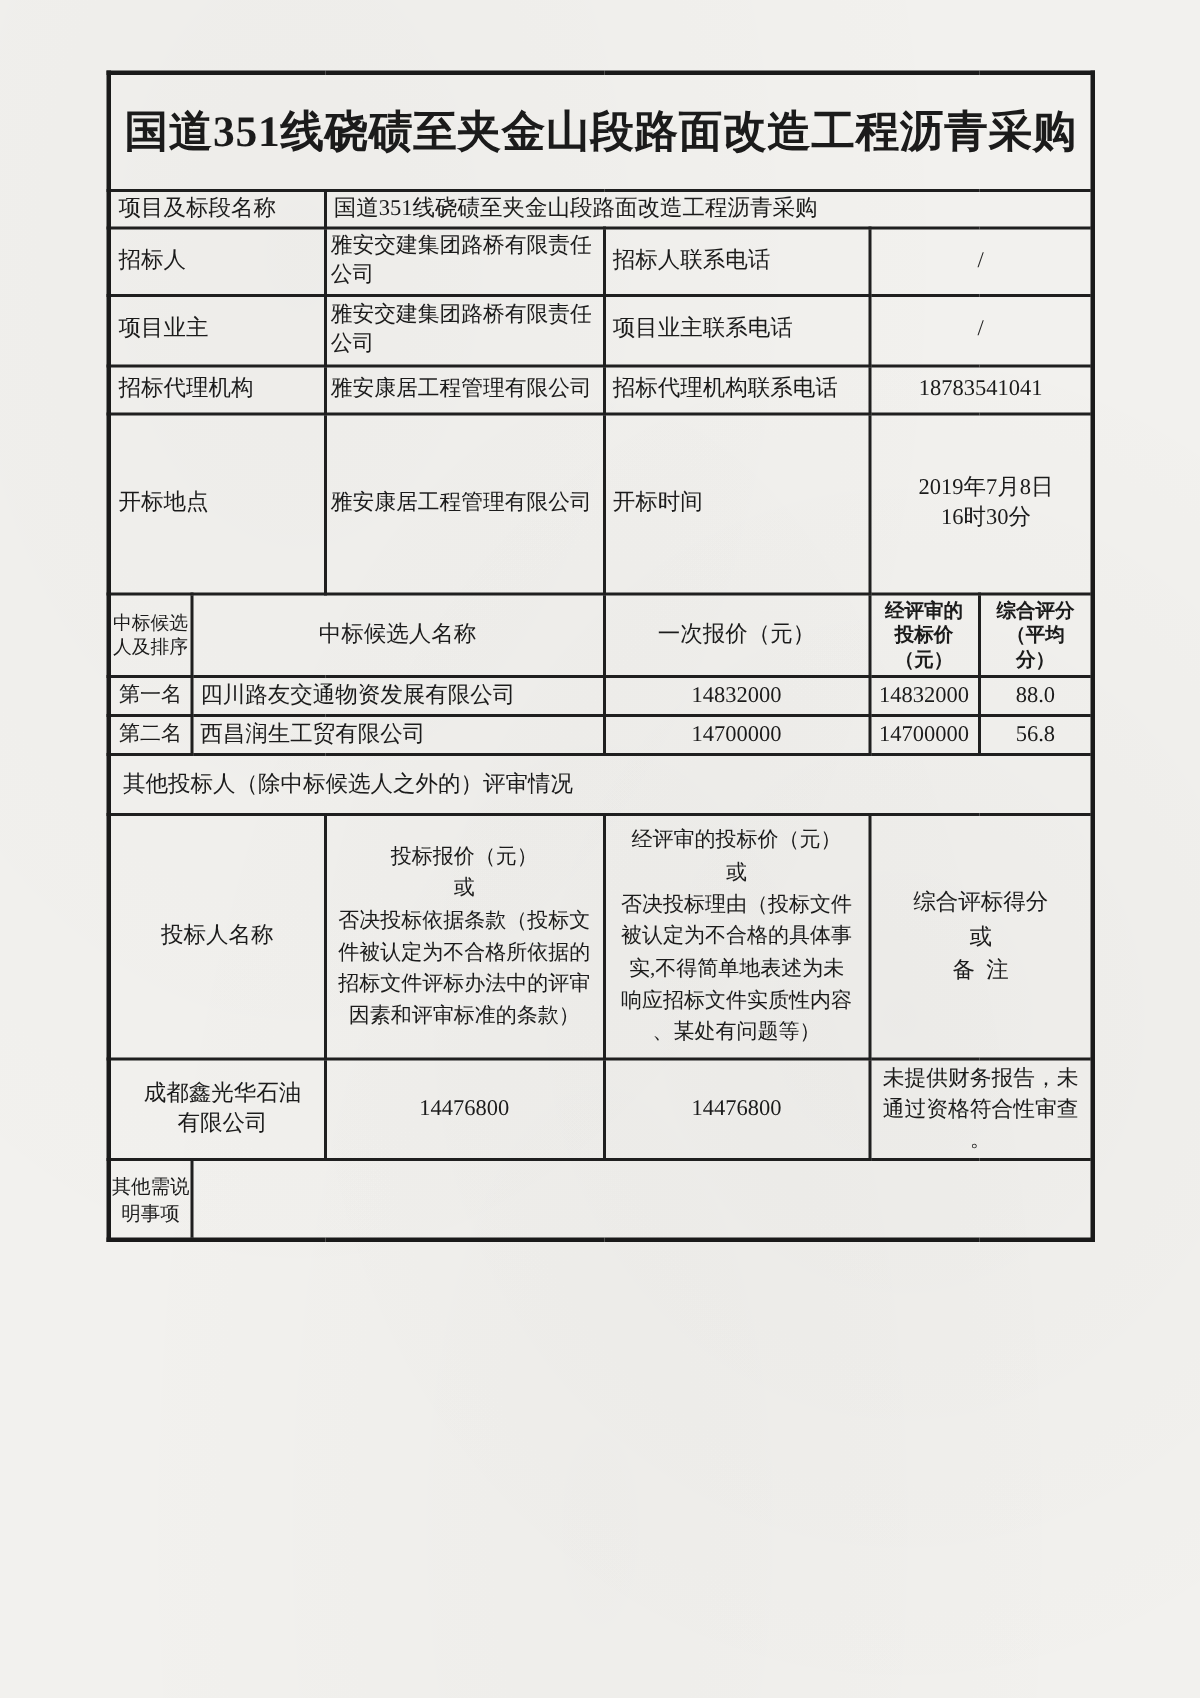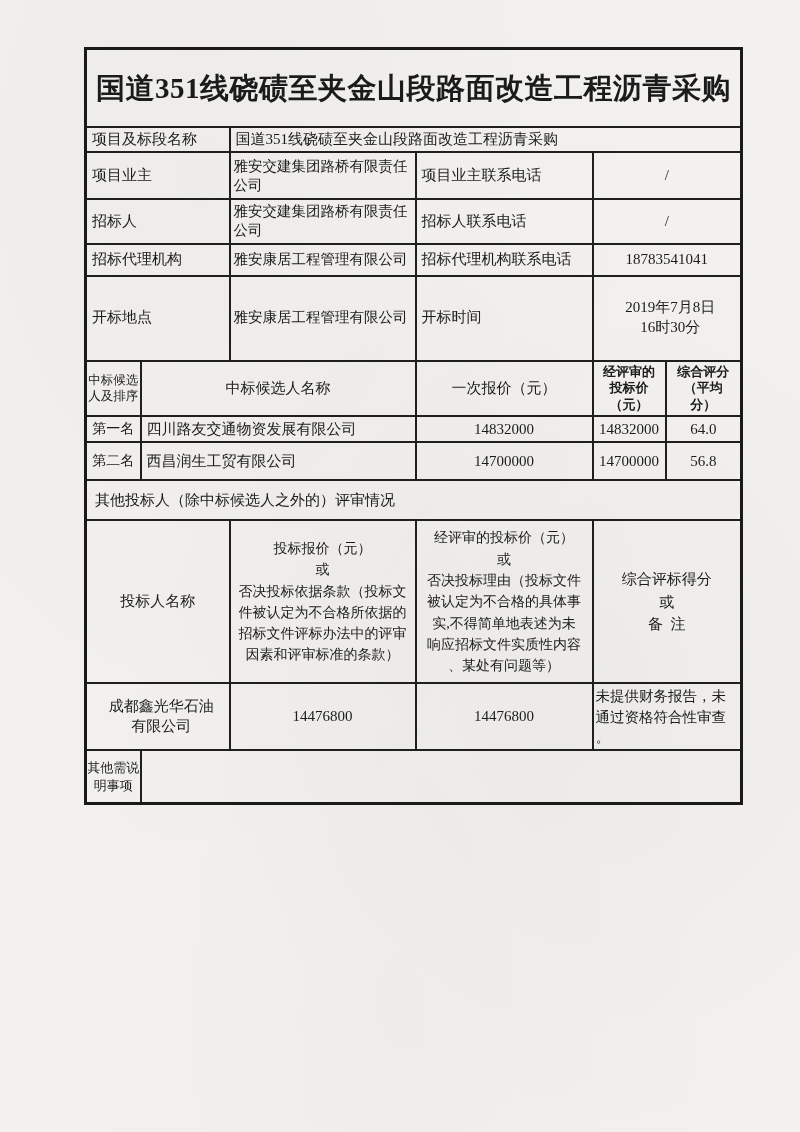--- a/index.html
+++ b/index.html
@@ -11,21 +11,21 @@
     background:
       radial-gradient(ellipse at 25% 15%, rgba(0,0,0,0.018), transparent 55%),
       radial-gradient(ellipse at 75% 60%, rgba(0,0,0,0.025), transparent 50%),
       radial-gradient(ellipse at 50% 90%, rgba(0,0,0,0.015), transparent 60%),
       #f2f1ee;
     font-family:"Liberation Serif","DejaVu Serif",serif;
     color:#1b1b1b;
     overflow:hidden;
   }
   table.doc{
-    position:absolute;left:84px;top:47px;
+    position:absolute;left:71px;top:47px;
     width:656px;
     border-collapse:collapse;
     table-layout:fixed;
     border:3px solid #1a1a1a;
   }
   td{
     border:2px solid #1f1f1f;
     padding:2px 5px;
     font-size:15px;
     line-height:1.32;
@@ -38,21 +38,21 @@
     text-align:center;
     letter-spacing:0.5px;
     padding:4px 2px;
   }
   .ctr{text-align:center;}
   .pre{white-space:pre;padding-left:12px;}
   .vleft{font-size:14.5px;padding:2px 3px;}
   .xs{font-size:12.5px;padding:2px 0;text-align:center;white-space:pre;line-height:1.35;border-radius:11px;}
   .chdr{font-size:13px;line-height:1.28;white-space:pre;text-align:center;padding:2px 1px;font-weight:bold;}
   .hblock{font-size:14px;line-height:1.52;white-space:pre;text-align:center;padding:2px 2px;}
-  .remark{font-size:14.5px;line-height:1.4;white-space:pre;text-align:left;padding:2px 2px;}
+  .remark{font-size:14.5px;line-height:1.4;white-space:pre;text-align:center;padding:2px 2px;}
   .bar{padding-left:8px;}
 </style>
 </head>
 <body>
 
 <div class="page">
   <table class="doc">
     <colgroup>
       <col style="width:55px">
       <col style="width:89px">
@@ -65,44 +65,44 @@
     <tbody>
         <tr style="height:78px">
       <td colspan="6" class="title">国道351线硗碛至夹金山段路面改造工程沥青采购</td>
     </tr>
 
     <tr style="height:17px">
       <td colspan="2">项目及标段名称</td>
       <td colspan="4">国道351线硗碛至夹金山段路面改造工程沥青采购</td>
     </tr>
 
+    <tr style="height:39px">
+      <td colspan="2">招标人</td>
+      <td class="vleft pre">雅安交建集团路桥有限责任
+公司</td>
+      <td>招标人联系电话</td>
+      <td colspan="2" class="ctr">/</td>
+    </tr>
+
     <tr style="height:47px">
       <td colspan="2">项目业主</td>
       <td class="vleft pre">雅安交建集团路桥有限责任
 公司</td>
       <td>项目业主联系电话</td>
-      <td colspan="2" class="ctr">/</td>
-    </tr>
-
-    <tr style="height:39px">
-      <td colspan="2">招标人</td>
-      <td class="vleft pre">雅安交建集团路桥有限责任
-公司</td>
-      <td>招标人联系电话</td>
       <td colspan="2" class="ctr">/</td>
     </tr>
 
     <tr style="height:32px">
       <td colspan="2">招标代理机构</td>
       <td class="vleft">雅安康居工程管理有限公司</td>
       <td>招标代理机构联系电话</td>
       <td colspan="2" class="ctr">18783541041</td>
     </tr>
 
-    <tr style="height:85px">
+    <tr style="height:120px">
       <td colspan="2">开标地点</td>
       <td class="vleft">雅安康居工程管理有限公司</td>
       <td>开标时间</td>
       <td colspan="2" class="ctr pre">2019年7月8日
 16时30分</td>
     </tr>
 
 
     <tr style="height:55px">
       <td class="xs">中标候选
@@ -115,24 +115,24 @@
       <td class="chdr">综合评分
 （平均
 分）</td>
     </tr>
 
     <tr style="height:26px">
       <td class="ctr" style="font-size:14px;padding:2px 1px">第一名</td>
       <td colspan="2">四川路友交通物资发展有限公司</td>
       <td class="ctr">14832000</td>
       <td class="ctr">14832000</td>
-      <td class="ctr">64.0</td>
+      <td class="ctr">88.0</td>
     </tr>
 
-    <tr style="height:38px">
+    <tr style="height:26px">
       <td class="ctr" style="font-size:14px;padding:2px 1px">第二名</td>
       <td colspan="2">西昌润生工贸有限公司</td>
       <td class="ctr">14700000</td>
       <td class="ctr">14700000</td>
       <td class="ctr">56.8</td>
     </tr>
 
     <tr style="height:40px">
       <td colspan="6" class="bar">其他投标人（除中标候选人之外的）评审情况</td>
     </tr>

